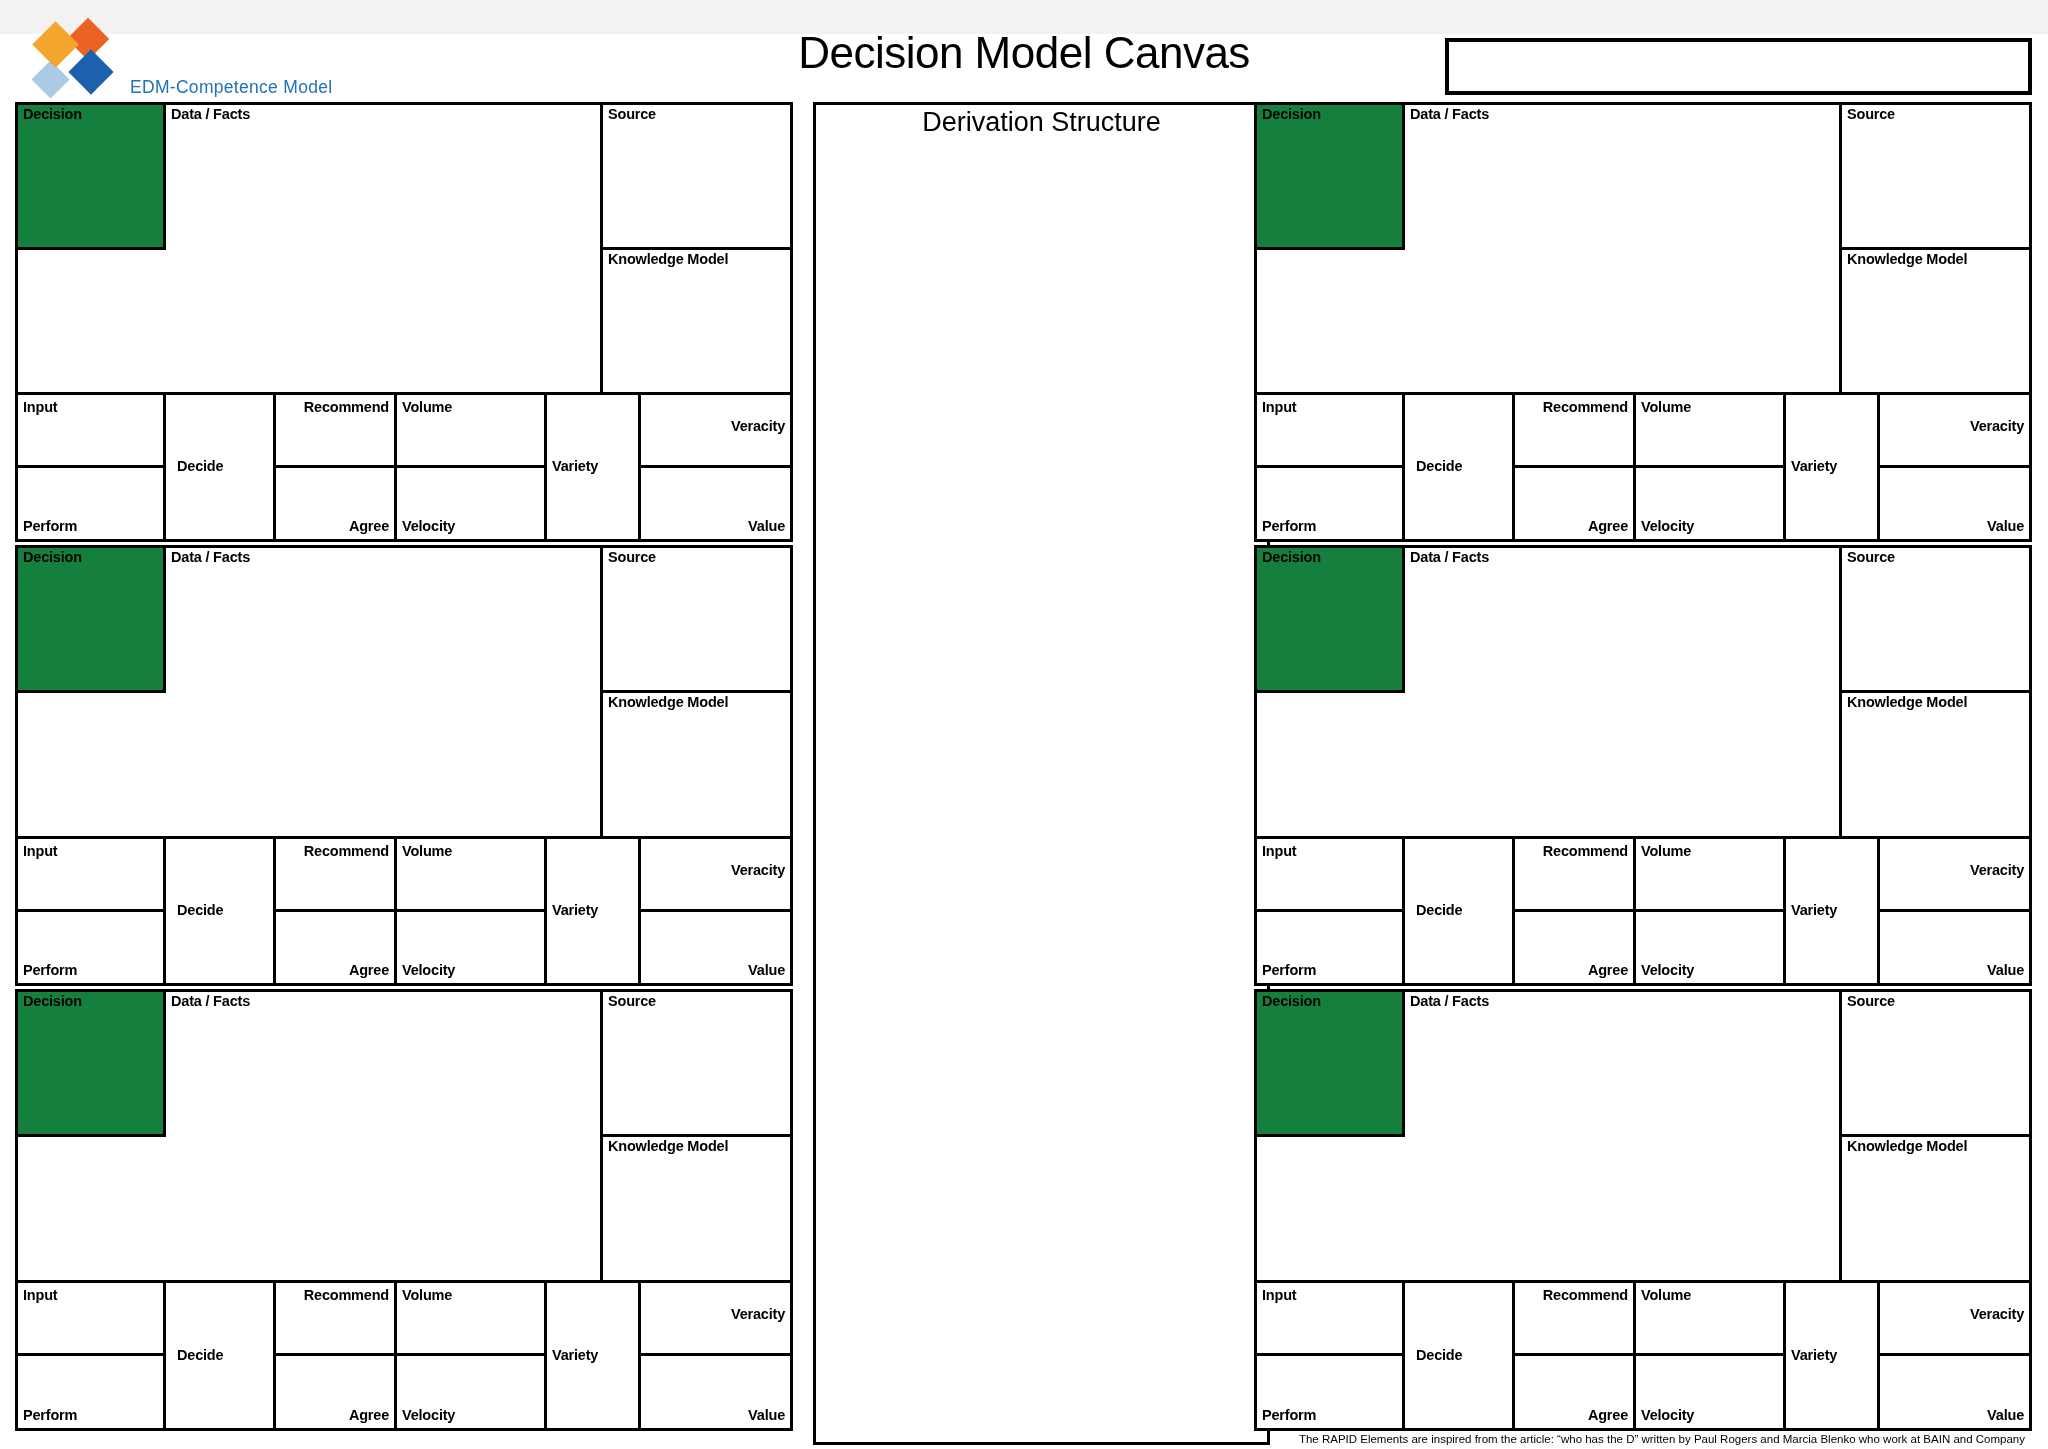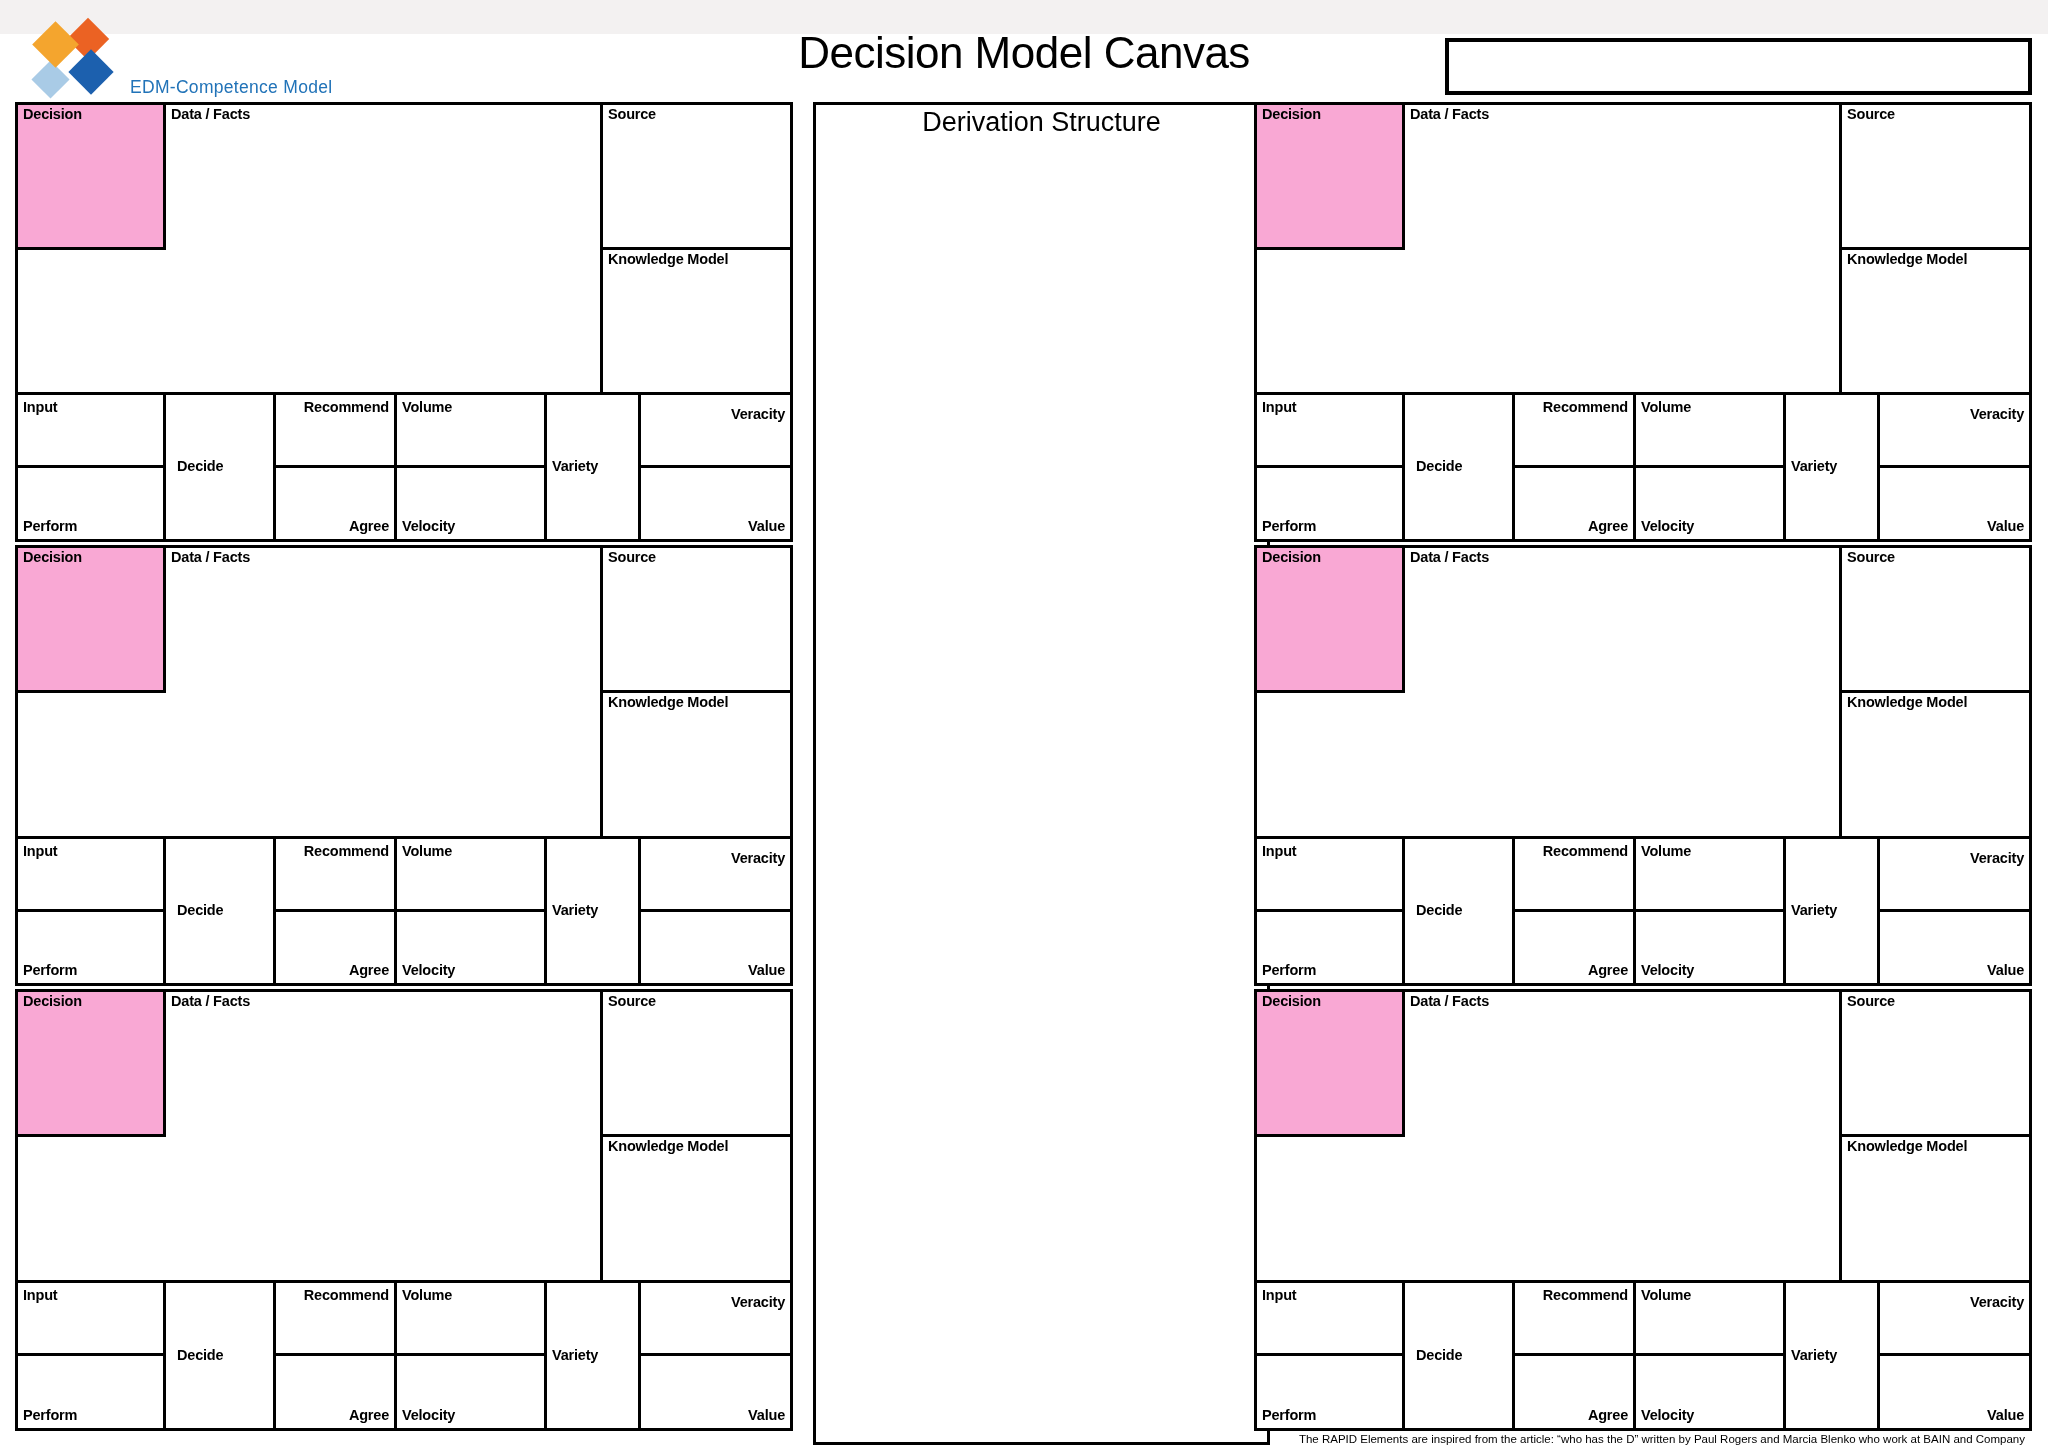--- a/index.html
+++ b/index.html
@@ -25,21 +25,21 @@
   .derivation{position:absolute;left:813px;top:102px;width:457px;height:1343px;
     border:3px solid #000;box-sizing:border-box;background:#fff;}
   .derivation-title{display:block;text-align:center;font-size:27px;padding-top:2px;}
   
   .block-slot{position:absolute;width:778px;border:3px solid #000;box-sizing:border-box;background:#fff;}
   .bs-l{left:15px;} .bs-r{left:1254px;}
   .bs-t{top:102px;height:440px;} .bs-m{top:545px;height:441px;} .bs-b{top:989px;height:442px;}
   .main{position:relative;height:287px;border-bottom:3px solid #000;}
   .bs-m .main,.bs-b .main{height:288px;}
   .decision-cell{position:absolute;left:0;top:0;width:145px;height:142px;
-    border-right:3px solid #000;border-bottom:3px solid #000;background:#f9a8d4;}
+    border-right:3px solid #000;border-bottom:3px solid #000;background:#15803d;}
   .datafacts-cell{position:absolute;left:148px;top:0;right:190px;bottom:0;}
   .source-col{position:absolute;right:0;top:0;bottom:0;width:187px;border-left:3px solid #000;
     display:flex;flex-direction:column;}
   .source-cell{height:142px;border-bottom:3px solid #000;}
   .knowledge-cell{flex:1;}
   
   .strip{display:flex;height:144px;}
   .bs-b .strip{height:145px;}
   .col{box-sizing:border-box;display:flex;flex-direction:column;}
   .col + .col{border-left:3px solid #000;}
@@ -49,21 +49,21 @@
   .cell.bot{flex:1;}
   .col.full{display:flex;}
   
   .lbl{font-weight:bold;font-size:14.5px;letter-spacing:-.2px;line-height:1.1;padding:5px 5px;white-space:nowrap;}
   .cell{align-items:flex-start;}
   .cell.bot{align-items:flex-end;}
   .cell.jl{justify-content:flex-start;}
   .cell.jr{justify-content:flex-end;}
   .full{justify-content:center;align-items:flex-start;}
   .cell.bot .lbl{padding-bottom:4px;}
-  .lbl.veracity{padding-top:12px;}
+  .lbl.veracity{padding-top:24px;}
   
   .footnote{position:absolute;top:1433px;left:1254px;width:771px;text-align:right;
     font-size:11.5px;letter-spacing:0;color:#000;}
 </style>
 </head>
 <body>
 
 <div id="canvas">
   <div class="header-band"></div>
 

